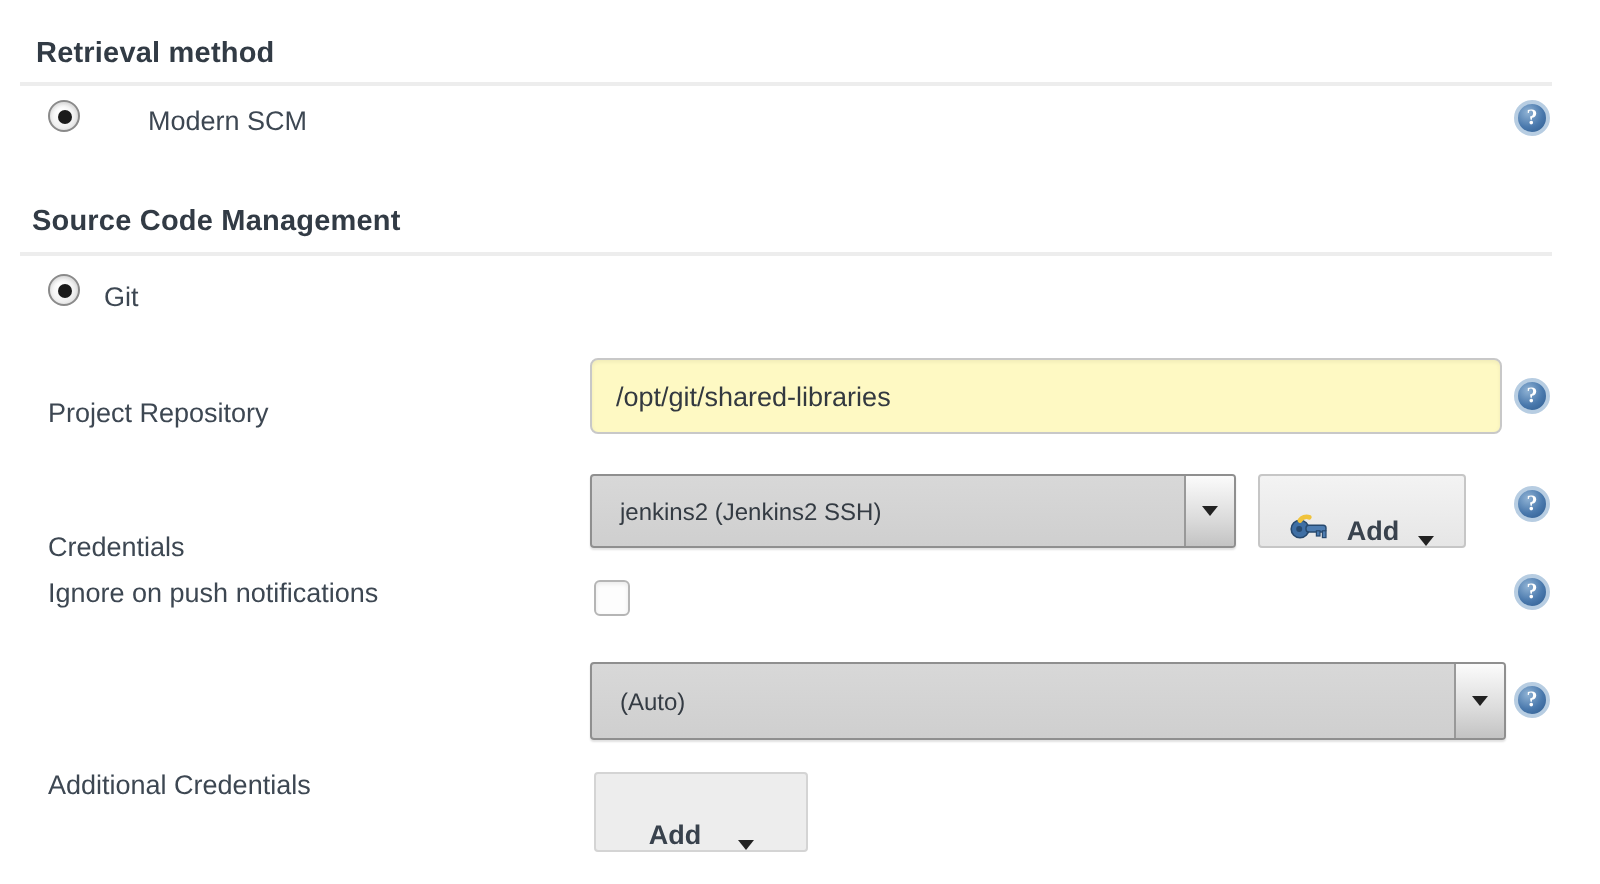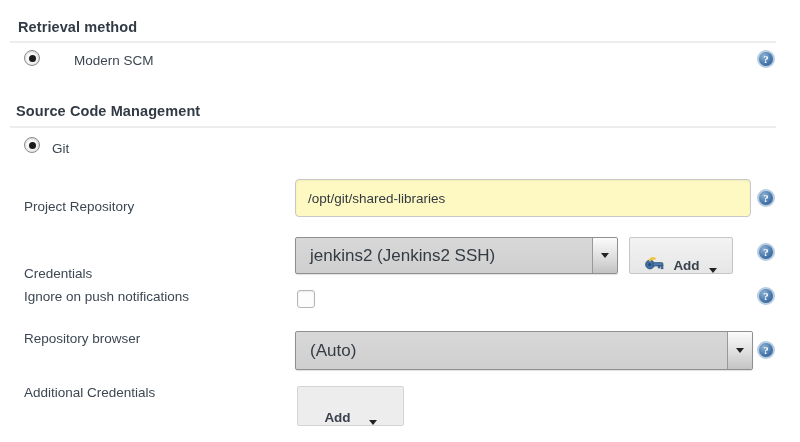--- a/index.html
+++ b/index.html
@@ -83,21 +83,21 @@
     border-radius: 2px;
     box-shadow: 0 1px 1px rgba(0,0,0,0.12);
     cursor: pointer;
     overflow: hidden;
   }
   .jselect .jselect-value {
     flex: 1;
     display: flex;
     align-items: center;
     padding: 16px 14px;
-    font-size: 17px;
+    font-size: 12px;
     color: #343b43;
     white-space: nowrap;
     overflow: hidden;
   }
   .jselect .jselect-arrow {
     width: 25px;
     border-left: 1px solid #999999;
     background: linear-gradient(180deg, #fbfbfb 0%, #dcdcdc 60%, #c3c3c3 100%);
     display: flex;
     align-items: center;
@@ -202,21 +202,20 @@
     </span>
     <span>Add</span>
     <span class="caret-down"></span>
   </button>
   <span class="abs help-icon" style="left:757px; top:243px;">?</span>
 
   <span class="abs field-label" style="left:24px; top:289px;">Ignore on push notifications</span>
   <span class="abs jcheckbox" style="left:297px; top:290px;"></span>
   <span class="abs help-icon" style="left:757px; top:287px;">?</span>
 
-  <span class="abs field-label" style="left:24px; top:331px;">Repository browser</span>
   <div class="abs jselect" style="left:295px; top:331px; width:458px; height:39px;">
     <span class="jselect-value">(Auto)</span>
     <span class="jselect-arrow">
       <span class="caret-down"></span>
     </span>
   </div>
   <span class="abs help-icon" style="left:757px; top:341px;">?</span>
 
   <span class="abs field-label" style="left:24px; top:385px;">Additional Credentials</span>
   <button class="abs jbutton plain" style="left:297px; top:386px; width:107px; height:40px;">

